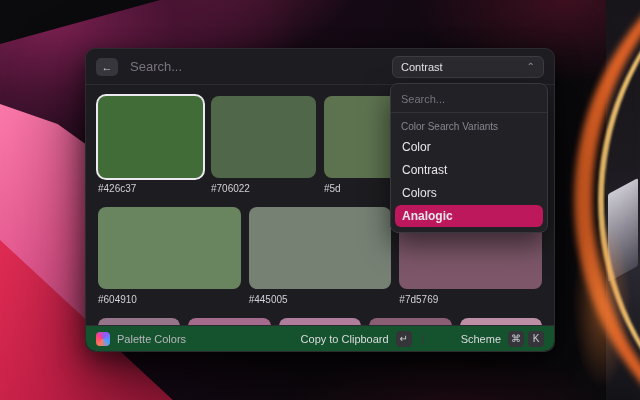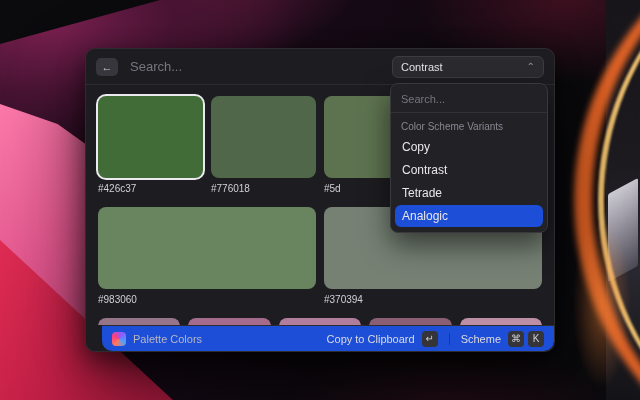--- a/index.html
+++ b/index.html
@@ -66,31 +66,31 @@
   
   .menu{position:absolute;top:34px;left:304px;width:158px;box-sizing:border-box;
     background:#222126;border:1px solid #39383f;border-radius:8px;
     box-shadow:0 12px 28px rgba(0,0,0,.55);z-index:30;padding:4px;}
   .menu-search{width:100%;box-sizing:border-box;background:transparent;border:none;outline:none;
     color:#e6e4e9;font-size:11px;padding:5px 6px;font-family:inherit;}
   .menu-search::placeholder{color:#77747e;}
   .menu-divider{height:1px;background:#323137;margin:2px -4px;}
   .menu-section{font-size:10px;color:#8a8791;padding:6px 6px 3px;}
   .menu-item{font-size:12px;color:#e8e6eb;padding:4px 7px;border-radius:6px;margin:1px 0;cursor:default;}
-  .menu-item.selected{background:#1d4ed8;}
-
-  
-  .footer{position:absolute;left:16px;right:0;bottom:0;height:26px;background:#1d4ed8;
+  .menu-item.selected{background:#be185d;font-weight:bold;}
+
+  
+  .footer{position:absolute;left:0;right:0;bottom:0;height:26px;background:#14532d;
     border-top:1px solid #2c2b30;display:flex;align-items:center;padding:0 10px;gap:7px;
     z-index:20;border-radius:0 0 10px 10px;box-sizing:border-box;}
   .app-icon{width:14px;height:14px;border-radius:4px;flex:none;
     background:conic-gradient(from 210deg,#ff7a59,#ff3d81,#8a5cff,#4da1ff,#ff7a59);}
   .app-name{font-size:11px;color:#b9b6bf;}
   .footer-spacer{flex:1;}
-  .action-label{font-size:11px;color:#dddbe1;}
+  .action-label{font-size:11px;color:#dddbe1;margin-left:26px;}
   .key{min-width:16px;height:16px;padding:0 3px;box-sizing:border-box;background:#353439;
     border-radius:4px;font-size:10px;color:#cfcdd5;display:flex;align-items:center;justify-content:center;}
   .footer-divider{width:1px;height:12px;background:#3a393f;margin:0 4px;}
   .keys{display:flex;gap:4px;}
 </style>
 </head>
 <body>
 
 <div class="wallpaper">
   <div class="wp-base"></div>
@@ -118,39 +118,43 @@
   </div>
 
   <div class="grid">
       <div class="palette-row">
         <div class="swatch-cell">
           <div class="swatch selected" style="background: rgb(66, 108, 55);"></div>
           <div class="swatch-label">#426c37</div>
         </div>
         <div class="swatch-cell">
           <div class="swatch" style="background: rgb(80, 104, 73);"></div>
-          <div class="swatch-label">#776018</div>
+          <div class="swatch-label">#706022</div>
         </div>
         <div class="swatch-cell">
           <div class="swatch" style="background: rgb(93, 115, 80);"></div>
           <div class="swatch-label">#5d</div>
         </div>
         <div class="swatch-cell">
           <div class="swatch" style="background: rgb(86, 122, 75);"></div>
           <div class="swatch-label"></div>
         </div>
       </div>
       <div class="palette-row">
         <div class="swatch-cell">
           <div class="swatch" style="background: rgb(105, 133, 96);"></div>
-          <div class="swatch-label">#983060</div>
+          <div class="swatch-label">#604910</div>
         </div>
         <div class="swatch-cell">
           <div class="swatch" style="background: rgb(118, 129, 116);"></div>
-          <div class="swatch-label">#370394</div>
+          <div class="swatch-label">#445005</div>
+        </div>
+        <div class="swatch-cell">
+          <div class="swatch" style="background: rgb(125, 87, 105);"></div>
+          <div class="swatch-label">#7d5769</div>
         </div>
       </div>
       <div class="palette-row">
         <div class="swatch-cell">
           <div class="swatch" style="background: rgb(150, 117, 138);"></div>
           <div class="swatch-label"></div>
         </div>
         <div class="swatch-cell">
           <div class="swatch" style="background: rgb(165, 107, 141);"></div>
           <div class="swatch-label"></div>
@@ -166,25 +170,25 @@
         <div class="swatch-cell">
           <div class="swatch" style="background: rgb(189, 143, 166);"></div>
           <div class="swatch-label"></div>
         </div>
       </div>
     </div>
 
   <div class="menu">
     <input class="menu-search" type="text" placeholder="Search..." style="">
     <div class="menu-divider"></div>
-    <div class="menu-section">Color Scheme Variants</div>
+    <div class="menu-section">Color Search Variants</div>
     <div>
-        <div class="menu-item">Copy</div>
+        <div class="menu-item">Color</div>
         <div class="menu-item">Contrast</div>
-        <div class="menu-item">Tetrade</div>
+        <div class="menu-item">Colors</div>
         <div class="menu-item selected">Analogic</div>
       </div>
   </div>
 
   <div class="footer">
     <div class="app-icon"></div>
     <span class="app-name">Palette Colors</span>
     <div class="footer-spacer"></div>
     <span class="action-label">Copy to Clipboard</span>
     <span class="key">↵</span>

